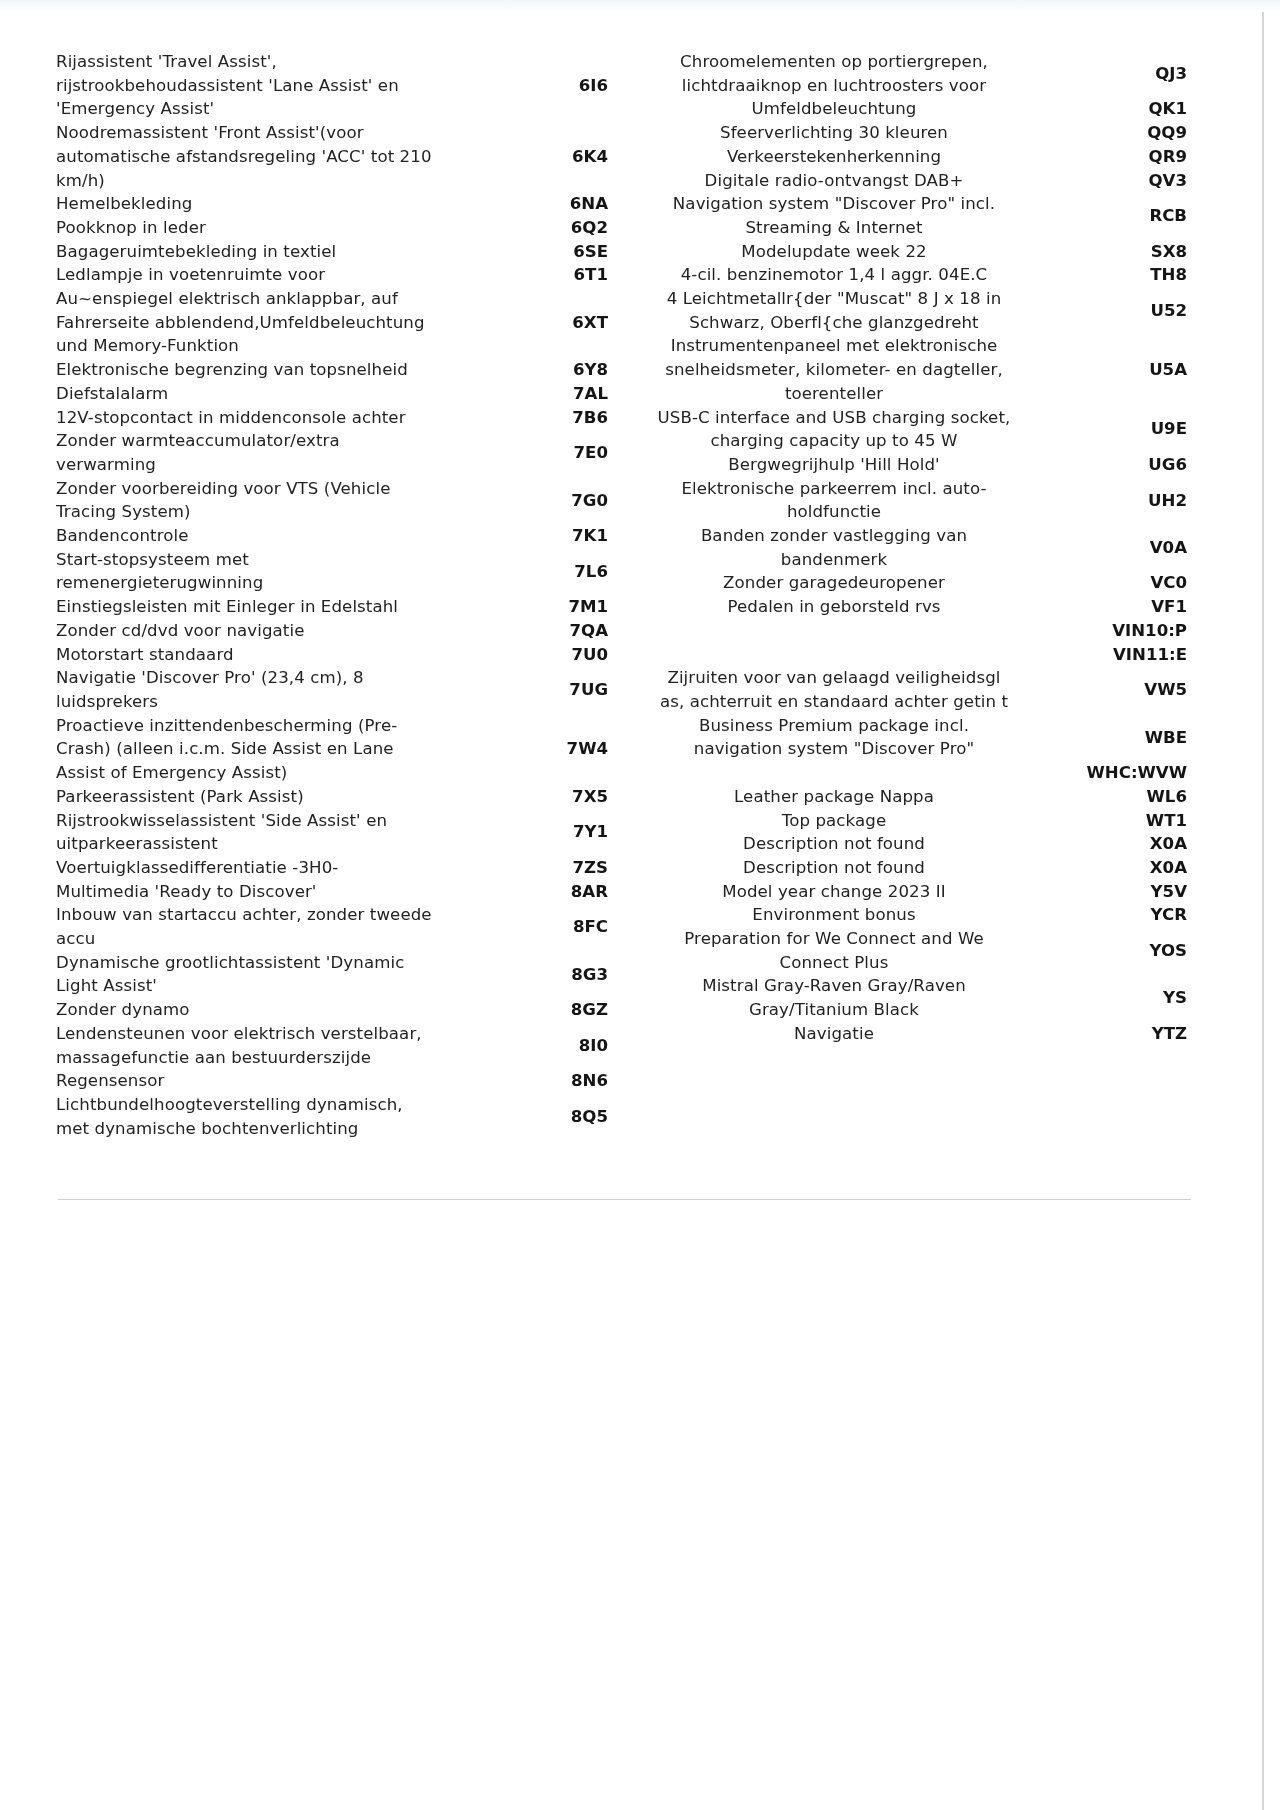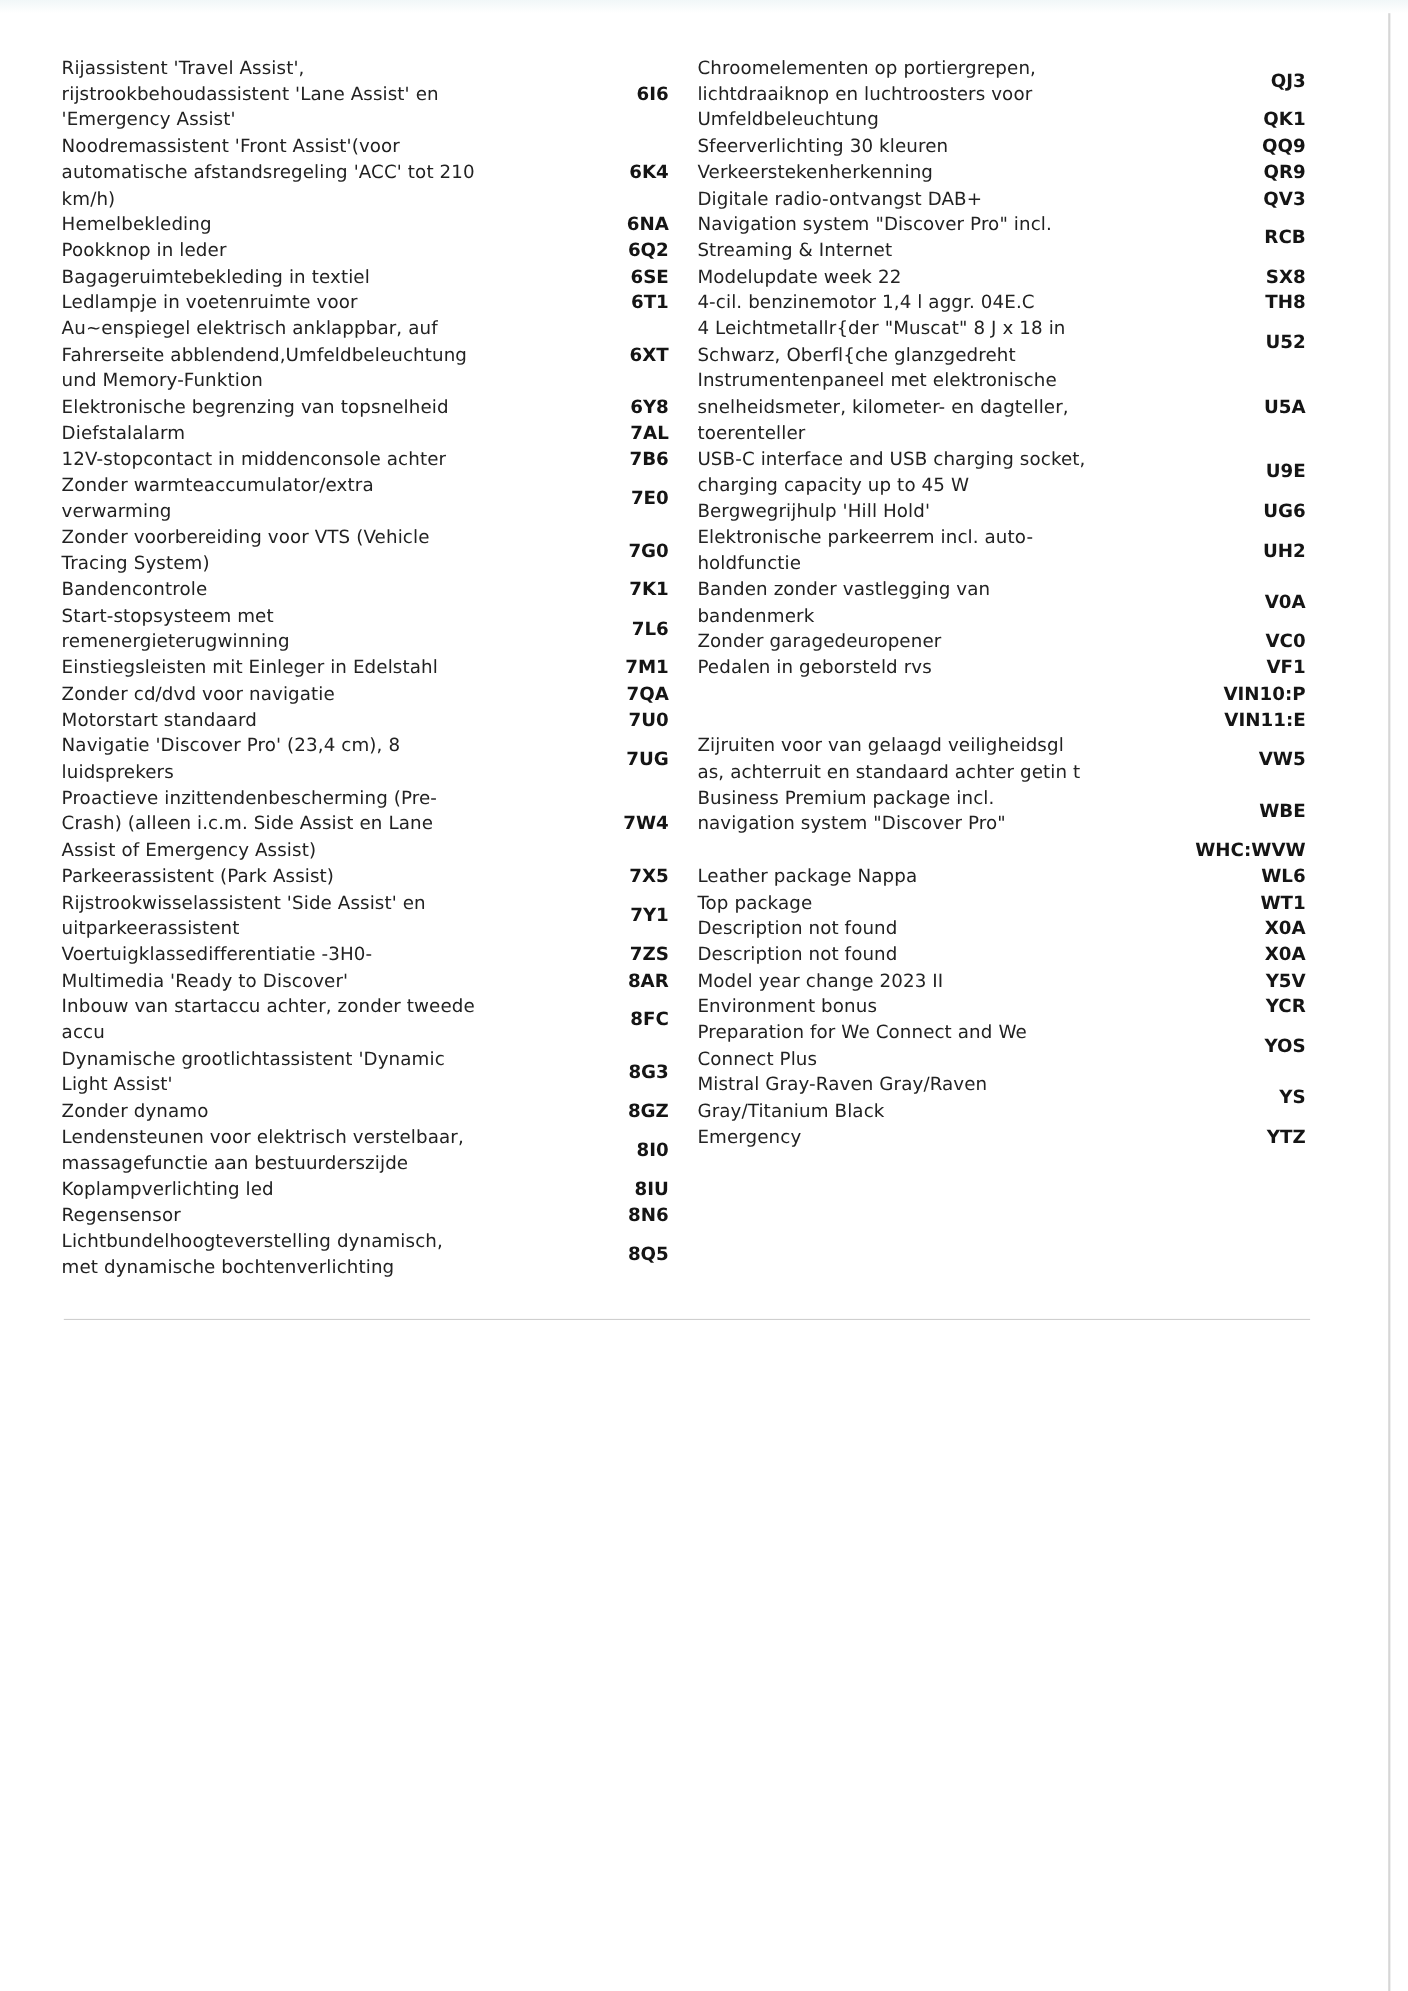--- a/index.html
+++ b/index.html
@@ -21,21 +21,21 @@
   .col-left { left: 56px; width: 552px; }
   .col-right { left: 634px; width: 553px; }
   .row {
     display: flex; align-items: center; justify-content: space-between;
   }
   .desc {
     font-size: 16.6px; line-height: 23.7px; letter-spacing: 0.1px;
     white-space: pre-line; color: #222;
   }
   .col-left .desc { width: 420px; }
-  .col-right .desc { width: 400px; }
+  .col-right .desc { width: 400px; text-align: center; }
   .code {
     font-size: 16.6px; line-height: 23.7px; font-weight: bold; color: #151515;
     text-align: right; white-space: nowrap;
   }
   .separator {
     position: absolute; left: 58px; top: 1199px; width: 1133px; height: 1px;
     background: #cfcfcf;
   }
 </style>
 </head>
@@ -163,24 +163,20 @@
     <div class="row">
       <div class="desc">Zonder dynamo</div>
       <div class="code">8GZ</div>
     </div>
     <div class="row">
       <div class="desc">Lendensteunen voor elektrisch verstelbaar,
 massagefunctie aan bestuurderszijde</div>
       <div class="code">8I0</div>
     </div>
     <div class="row">
-      <div class="desc">Koplampverlichting led</div>
-      <div class="code">8IU</div>
-    </div>
-    <div class="row">
       <div class="desc">Regensensor</div>
       <div class="code">8N6</div>
     </div>
     <div class="row">
       <div class="desc">Lichtbundelhoogteverstelling dynamisch,
 met dynamische bochtenverlichting</div>
       <div class="code">8Q5</div>
     </div>
   </div>
 <div class="col col-right" id="col-right">
@@ -307,18 +303,18 @@
       <div class="desc">Preparation for We Connect and We
 Connect Plus</div>
       <div class="code">YOS</div>
     </div>
     <div class="row">
       <div class="desc">Mistral Gray-Raven Gray/Raven
 Gray/Titanium Black</div>
       <div class="code">YS</div>
     </div>
     <div class="row">
-      <div class="desc">Emergency</div>
+      <div class="desc">Navigatie</div>
       <div class="code">YTZ</div>
     </div>
   </div>
 
 <div class="separator"></div>
 
 </body></html>

